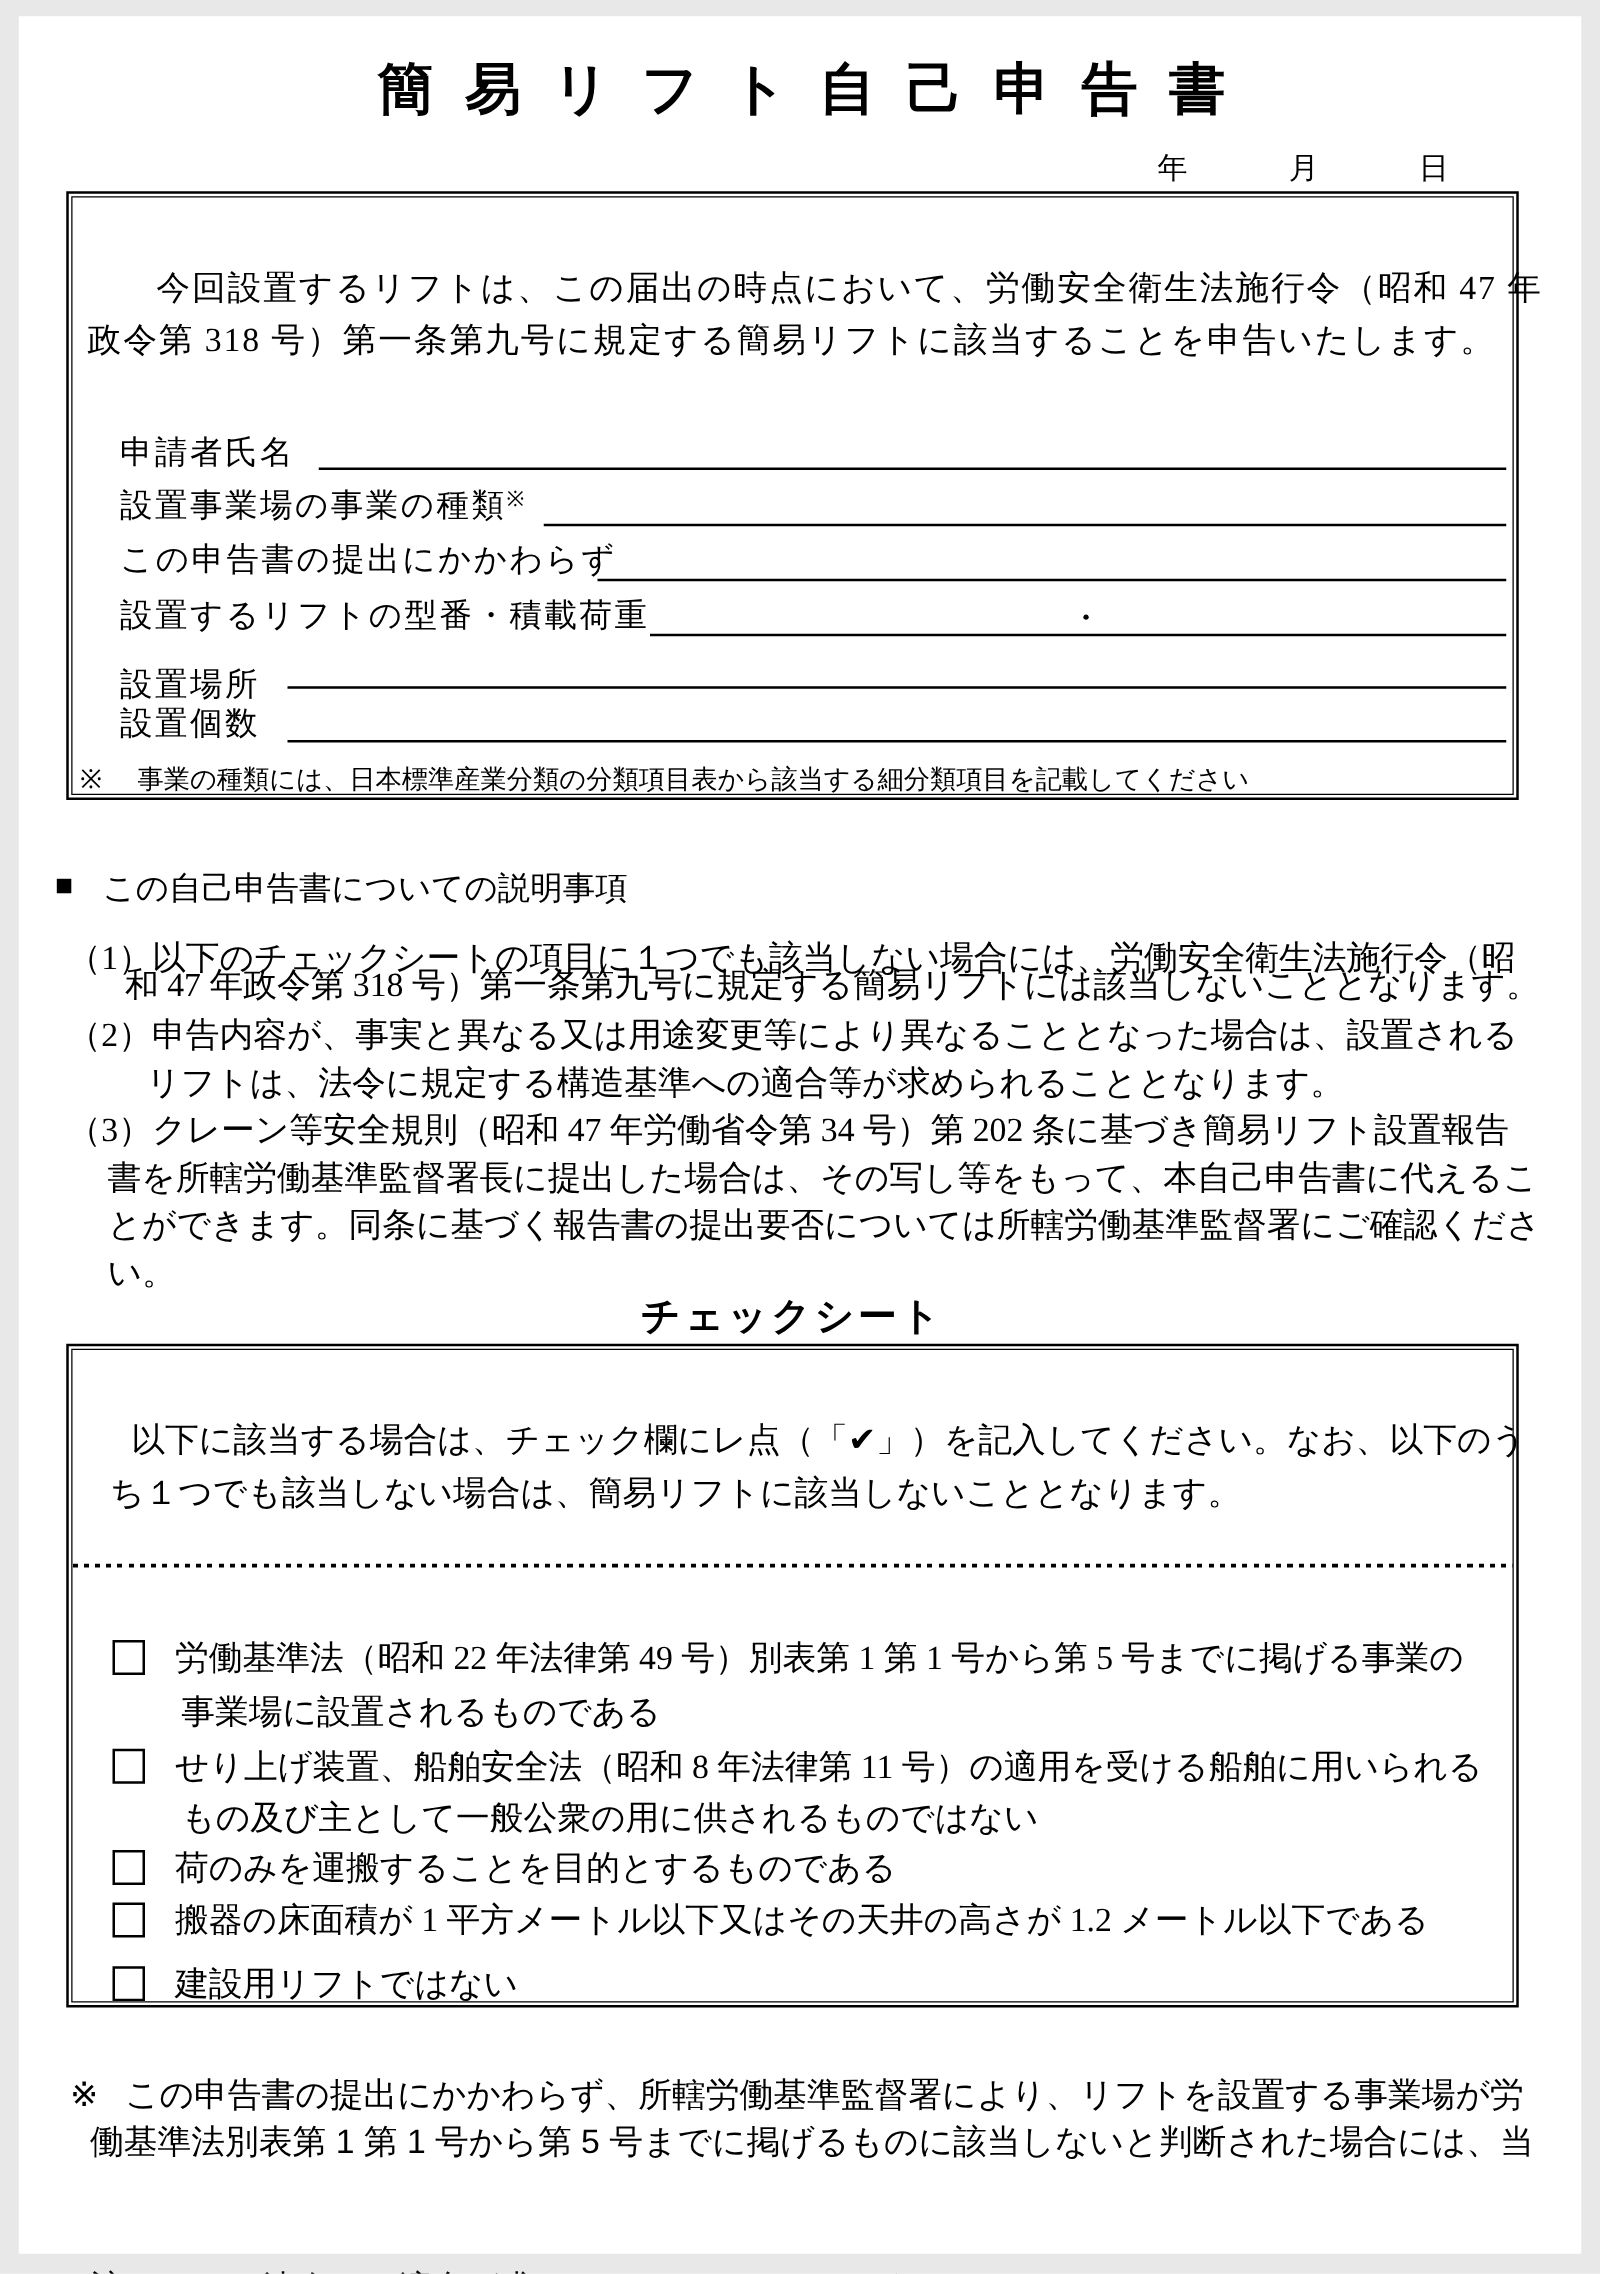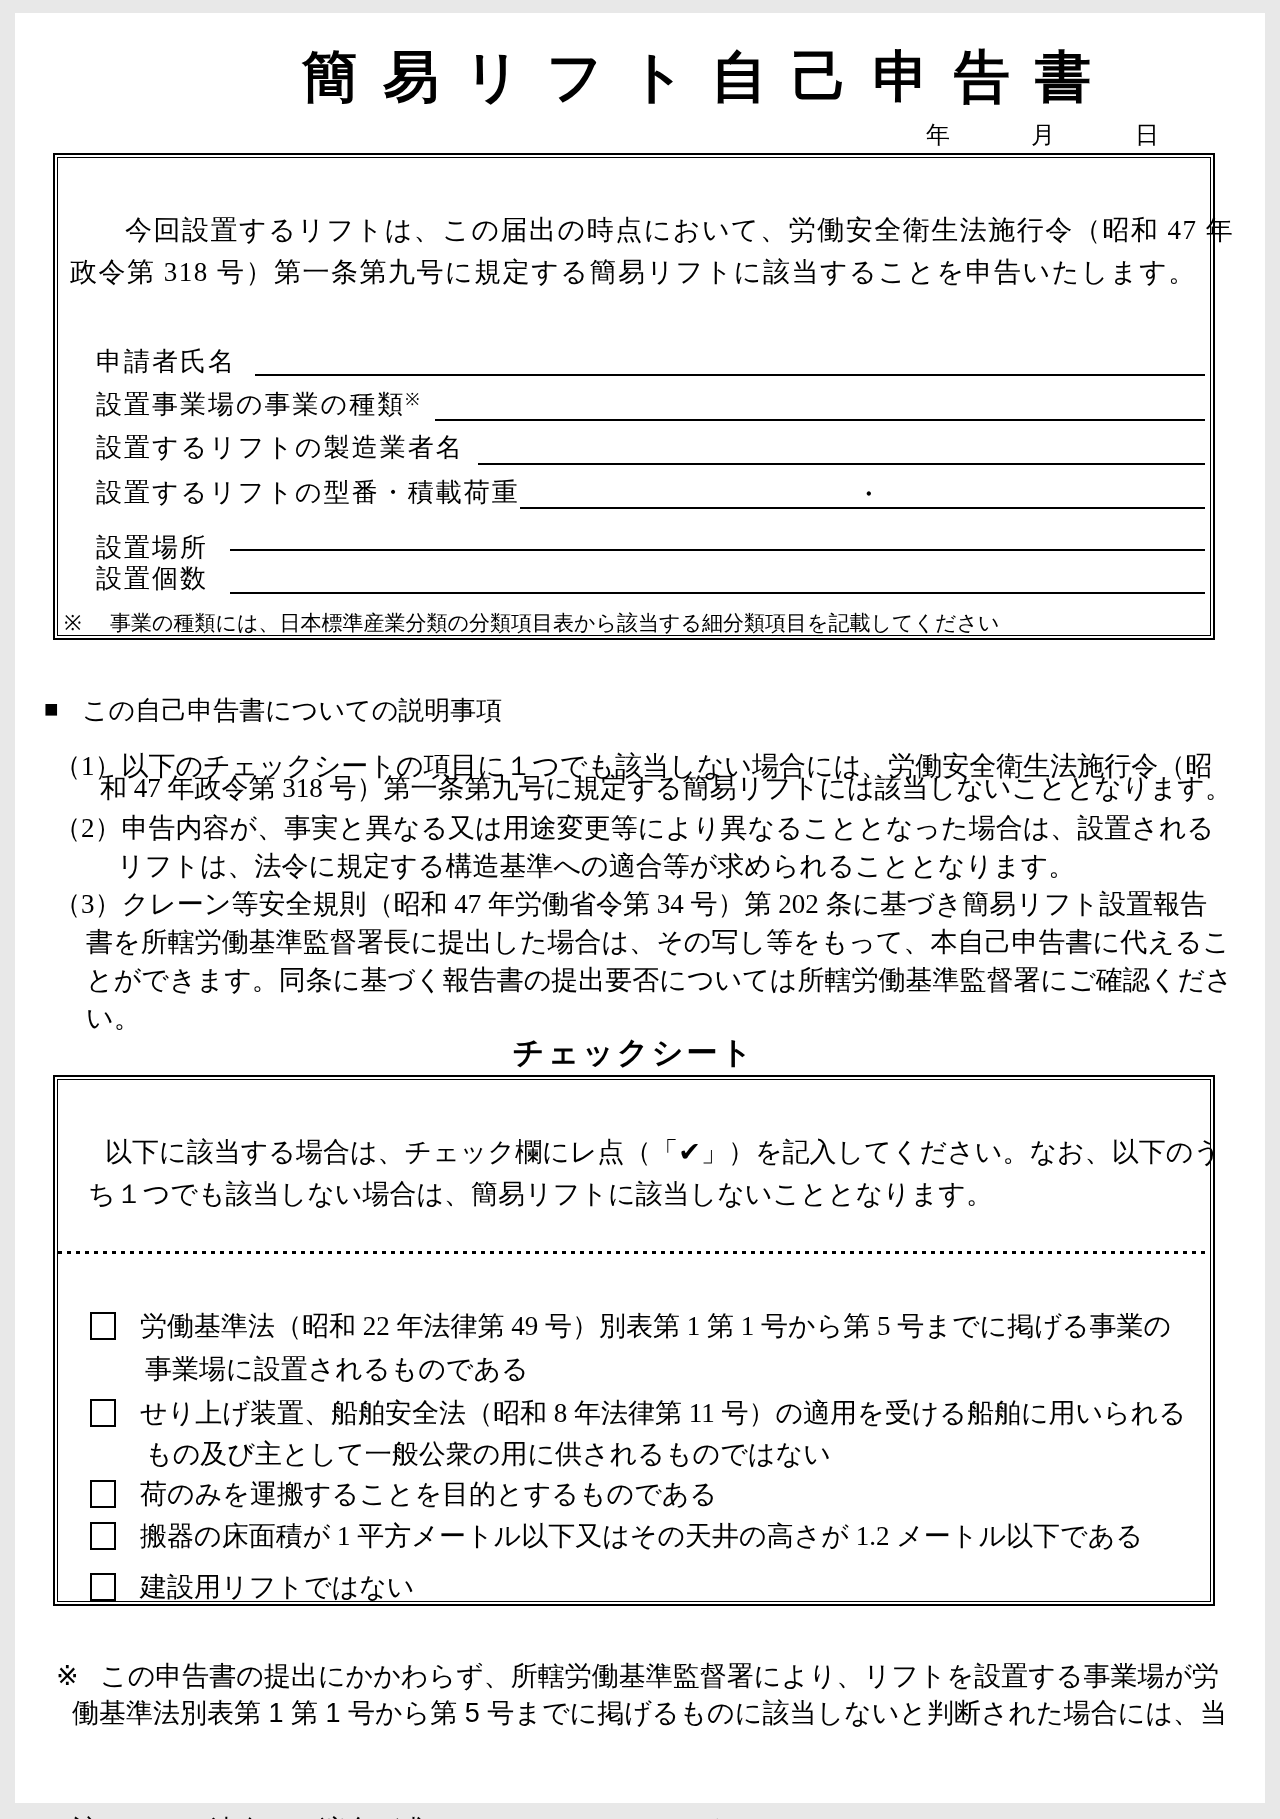--- a/index.html
+++ b/index.html
@@ -5,21 +5,21 @@
   html,body{margin:0;padding:0;}
   .canvas{position:relative;width:1280px;height:1819px;background:#e8e8e8;overflow:hidden;
           font-family:"Liberation Serif",serif;color:#000;}
   .sheet{position:absolute;left:15px;top:13px;width:1250px;height:1790px;background:#ffffff;}
   .t{position:absolute;line-height:1.25;white-space:nowrap;}
   .serif{font-family:"Liberation Serif","DejaVu Serif",serif;}
   .sans{font-family:"Liberation Sans","DejaVu Sans",sans-serif;}
   .fs27{font-size:27px;}
   .fs26{font-size:26px;letter-spacing:2px;}
   .fs21{font-size:21px;}
-  .doc-title{font-size:56px;font-weight:bold;letter-spacing:25px;line-height:1.1;}
+  .doc-title{font-size:45px;font-weight:bold;letter-spacing:25px;line-height:1.1;}
   .date-char{font-size:24px;}
   .dbox{position:absolute;border:2px solid #000;}
   .dbox::after{content:"";position:absolute;inset:2px;border:1px solid #000;pointer-events:none;}
   .uline{position:absolute;height:0;border-top:2px solid #000;}
   .dotline{position:absolute;height:3px;
            background-image:repeating-linear-gradient(90deg,#000 0 4px,transparent 4px 9px);}
   .cbx{position:absolute;width:22px;height:24px;border:2px solid #000;background:#fff;}
   .sup{font-size:17px;vertical-align:8px;letter-spacing:0;}
   .chk-title{font-size:31px;font-weight:bold;letter-spacing:3px;text-align:center;}
   .decl{letter-spacing:1.5px;}
@@ -40,21 +40,21 @@
 
   <div class="t serif fs27 decl" style="left:125px;top:214px;">今回設置するリフトは、この届出の時点において、労働安全衛生法施行令（昭和 47 年</div>
   <div class="t serif fs27 decl" style="left:70px;top:256px;text-align:right;">政令第 318 号）第一条第九号に規定する簡易リフトに該当することを申告いたします。</div>
 
   <div class="t serif fs26" style="left:96px;top:346px;"><span>申請者氏名</span></div>
   <div class="uline" style="left:255px;top:374px;width:950px;"></div>
 
   <div class="t serif fs26" style="left:96px;top:389px;"><span>設置事業場の事業の種類</span><span class="sup">※</span></div>
   <div class="uline" style="left:435px;top:419px;width:770px;"></div>
 
-  <div class="t serif fs26" style="left:96px;top:432px;"><span>設置するリフトの製造業者名</span></div>
+  <div class="t serif fs26" style="left:96px;top:432px;"><span>この申告書の提出にかかわらず</span></div>
   <div class="uline" style="left:478px;top:463px;width:727px;"></div>
 
   <div class="t serif fs26" style="left:96px;top:477px;"><span>設置するリフトの型番・積載荷重</span></div>
   <div class="uline" style="left:520px;top:507px;width:685px;"></div>
   <span class="t serif fs27" style="left:855px;top:478px;">・</span>
 
   <div class="t serif fs26" style="left:96px;top:532px;"><span>設置場所</span></div>
   <div class="uline" style="left:230px;top:549px;width:975px;"></div>
 
   <div class="t serif fs26" style="left:96px;top:563px;"><span>設置個数</span></div>

